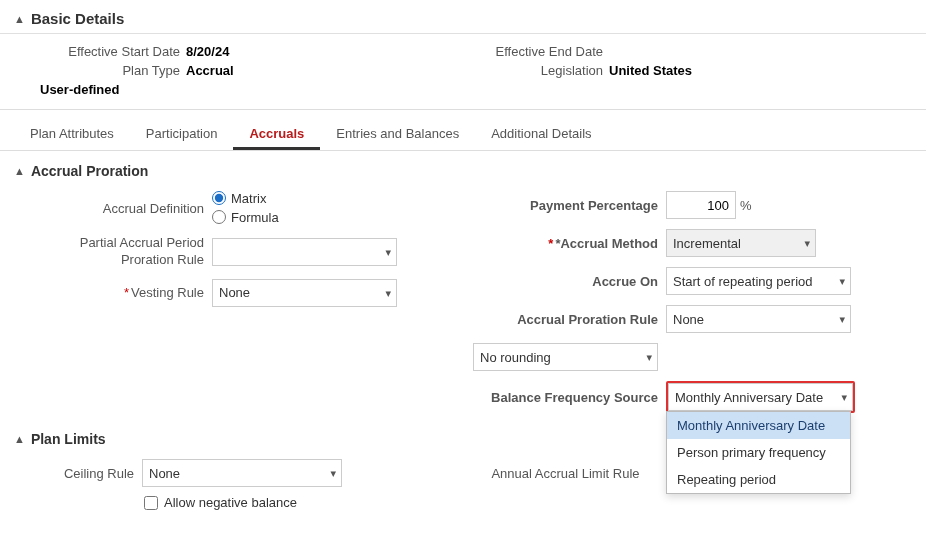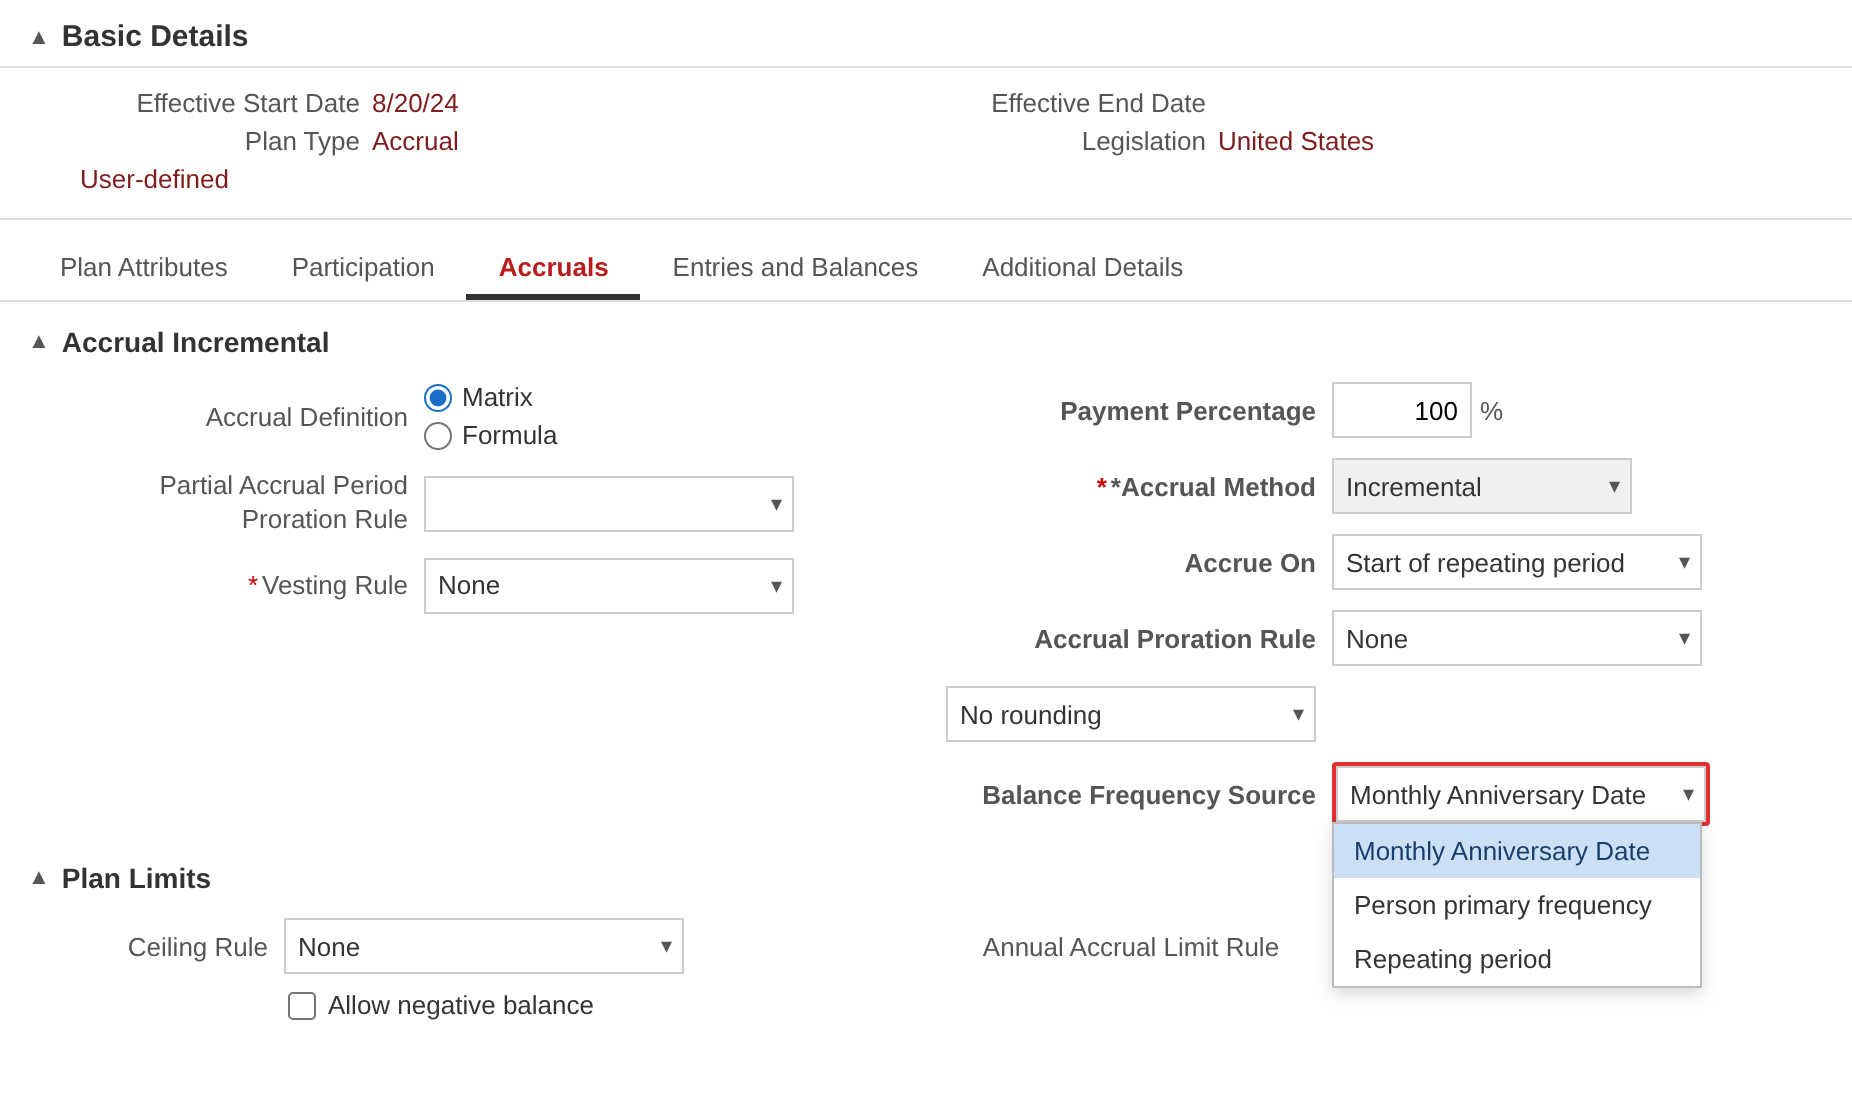--- a/index.html
+++ b/index.html
@@ -40,21 +40,22 @@
       align-items: baseline;
       gap: 6px;
       padding: 2px 0;
     }
     .detail-label {
       color: #555;
       text-align: right;
       min-width: 140px;
     }
     .detail-value {
-      color: #7f1d1d;
+      color: #000000;
+      font-weight: bold;
     }
 
     
     .tabs-bar {
       display: flex;
       align-items: flex-end;
       padding: 10px 14px 0 14px;
       border-bottom: 1px solid #ddd;
       gap: 0;
     }
@@ -114,21 +115,21 @@
       color: #c00;
       margin-right: 2px;
     }
     .radio-group {
       display: flex;
       flex-direction: column;
       gap: 4px;
     }
     .radio-row {
       display: flex;
-      align-items: flex-end;
+      align-items: flex-start;
       gap: 5px;
     }
     .radio-input {
       width: 14px;
       height: 14px;
       accent-color: #1a6ec7;
     }
 
     
     .right-col {
@@ -381,21 +382,21 @@
   <div class="tab">Plan Attributes</div>
   <div class="tab">Participation</div>
   <div class="tab active">Accruals</div>
   <div class="tab">Entries and Balances</div>
   <div class="tab">Additional Details</div>
 </div>
 
 <div class="section">
   <div class="section-header">
     <span class="triangle-icon">▲</span>
-    <span>Accrual Incremental</span>
+    <span>Accrual Proration</span>
   </div>
 
   <div class="accrual-content">
 
     <div class="left-col">
 
       <div class="form-row">
         <span class="form-label">Accrual Definition</span>
         <div class="radio-group">
           <div class="radio-row">

